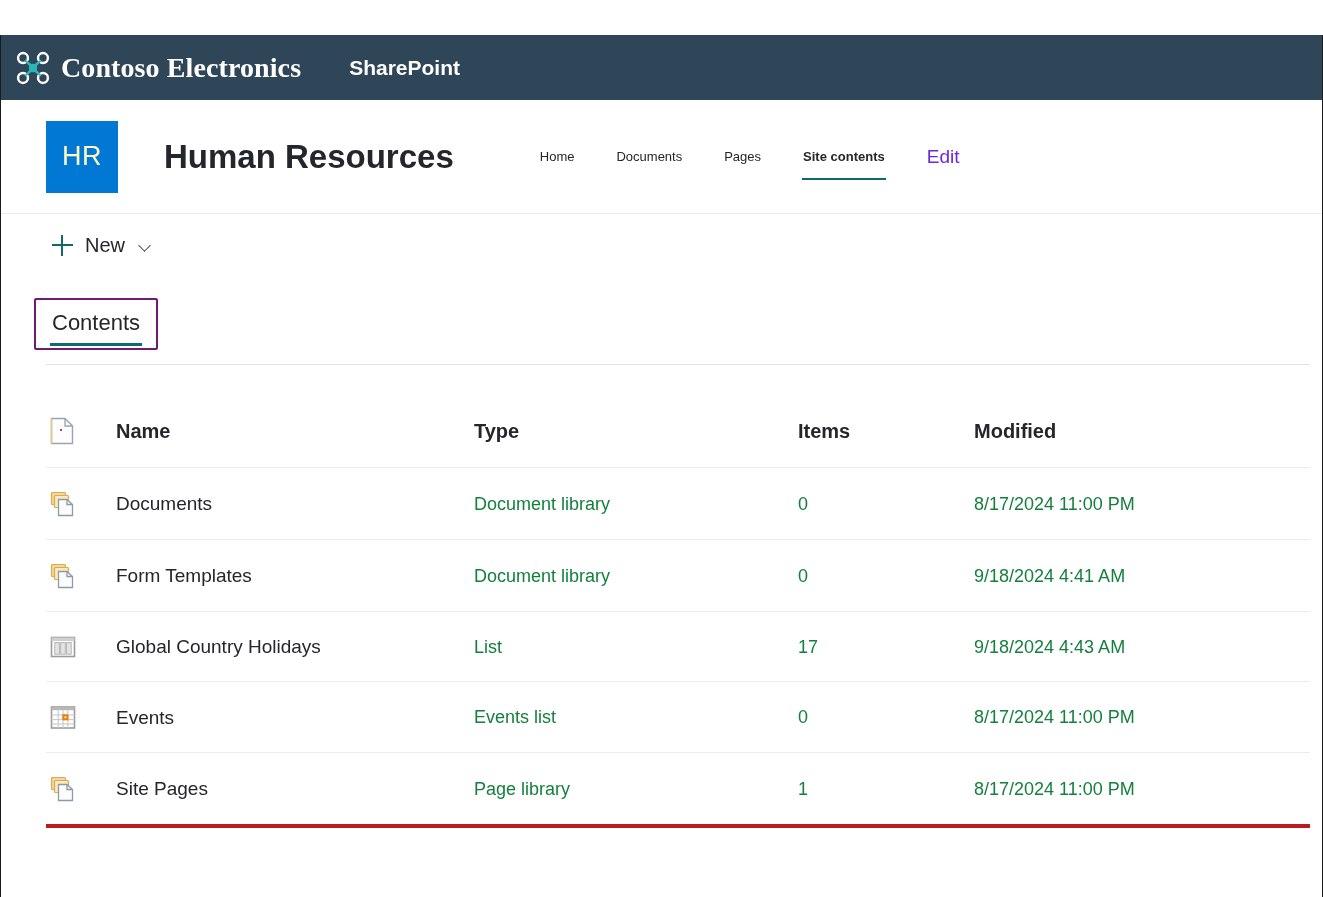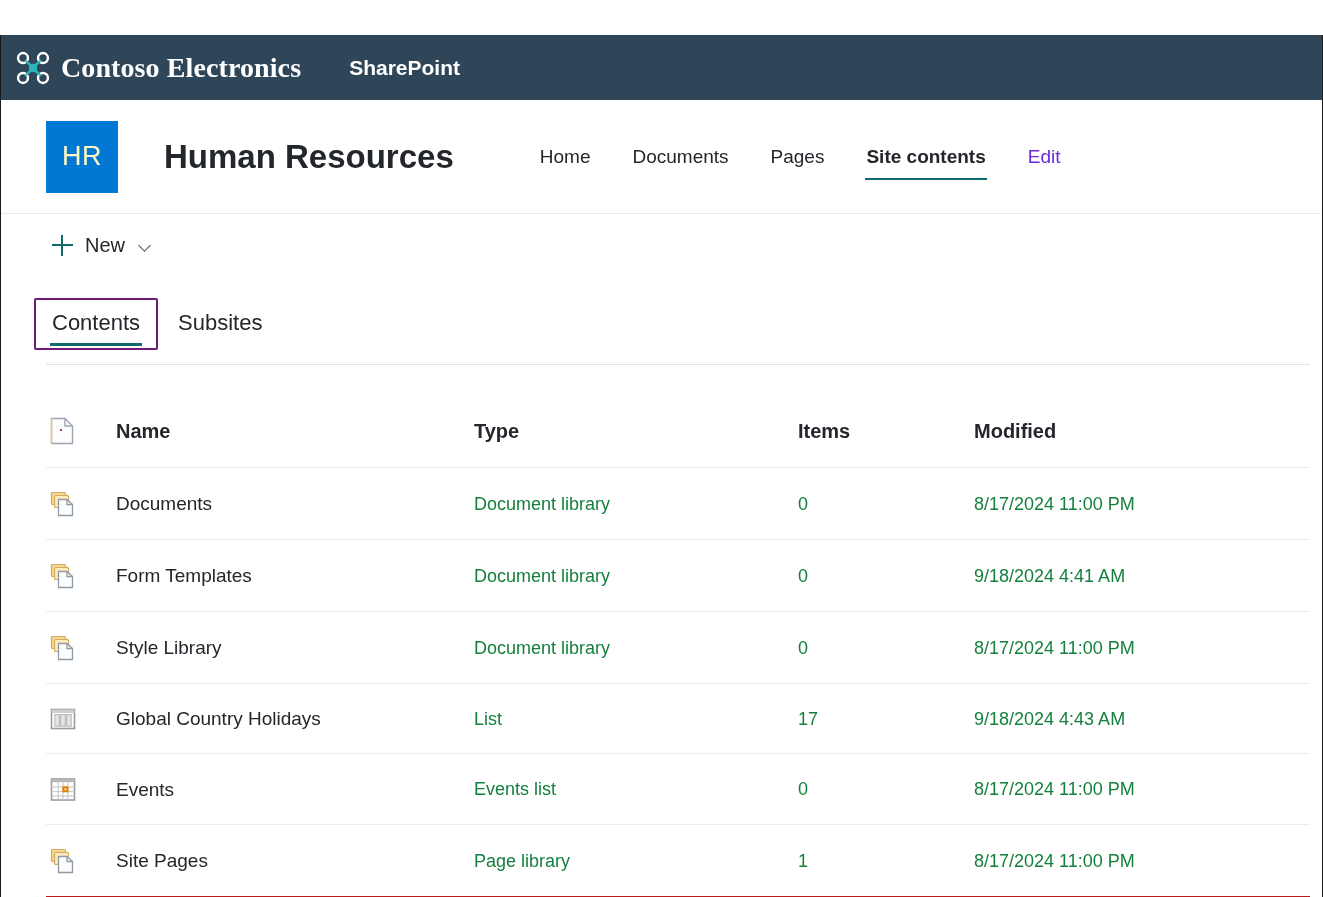--- a/index.html
+++ b/index.html
@@ -84,21 +84,21 @@
     white-space: nowrap;
   }
   .site-nav {
     display: flex;
     align-items: center;
     margin-left: 65px;
     gap: 0px;
     height: 72px;
   }
   .nav-item {
-    font-size: 19px;
+    font-size: 13px;
     color: #23262b;
     padding: 4px 21px;
     position: relative;
     white-space: nowrap;
     cursor: pointer;
     line-height: 30px;
   }
   .nav-item.selected {
     font-weight: 700;
   }
@@ -287,21 +287,20 @@
     <div class="new-button">
       <span class="plus-icon"></span>
       <span class="new-label">New</span>
       <span class="chev-down"></span>
     </div>
   </div>
 
   <div class="pivot-wrap">
     <div class="pivot-row">
       <div class="pivot active focused">Contents</div>
-      <div class="pivot">Subsites</div>
     </div>
     <div class="pivot-divider"></div>
   </div>
 
   <div class="table-wrap">
     <table class="tbl">
       <colgroup>
         <col class="c-icon">
           <col class="c-name">
           <col class="c-type">
@@ -355,36 +354,20 @@
                 <path d="M17 8.5 V13.5 H22.5" fill="none" stroke="#8e9aa6" stroke-width="1.3"></path>
               </svg>
             </span>
           </td>
           <td class="name-cell">Form Templates</td>
           <td>Document library</td>
           <td>0</td>
           <td>9/18/2024 4:41 AM</td>
         </tr>
 
-        <tr>
-          <td class="icon-cell">
-            <span>
-              <svg class="ico" width="26" height="26" viewBox="0 0 26 26" xmlns="http://www.w3.org/2000/svg">
-                <rect x="1.5" y="1.5" width="14" height="12" rx="1" fill="#f4d89a" stroke="#d9ab55" stroke-width="1.2"></rect>
-                <rect x="4.5" y="4.5" width="14" height="12" rx="1" fill="#fbe9bf" stroke="#d9ab55" stroke-width="1.2"></rect>
-                <path d="M8.5 8.5 H17 L22.5 13.5 V24.5 H8.5 Z" fill="#fcfcfc" stroke="#8e9aa6" stroke-width="1.3"></path>
-                <path d="M17 8.5 V13.5 H22.5" fill="none" stroke="#8e9aa6" stroke-width="1.3"></path>
-              </svg>
-            </span>
-          </td>
-          <td class="name-cell">Style Library</td>
-          <td>Document library</td>
-          <td>0</td>
-          <td>8/17/2024 11:00 PM</td>
-        </tr>
 
         <tr>
           <td class="icon-cell">
             <span>
               <svg class="ico" width="26" height="24" viewBox="0 0 26 24" xmlns="http://www.w3.org/2000/svg">
                 <rect x="1.5" y="2.5" width="23" height="19" fill="#ffffff" stroke="#9b9b9b" stroke-width="1.6"></rect>
                 <rect x="1.5" y="2.5" width="23" height="3.5" fill="#cfcfcf"></rect>
                 <rect x="4.8" y="7.6" width="4.6" height="11.6" fill="#e4e4e4" stroke="#b4b4b4" stroke-width="1"></rect>
                 <rect x="10.7" y="7.6" width="4.6" height="11.6" fill="#e4e4e4" stroke="#b4b4b4" stroke-width="1"></rect>
                 <rect x="16.6" y="7.6" width="4.6" height="11.6" fill="#e4e4e4" stroke="#b4b4b4" stroke-width="1"></rect>

